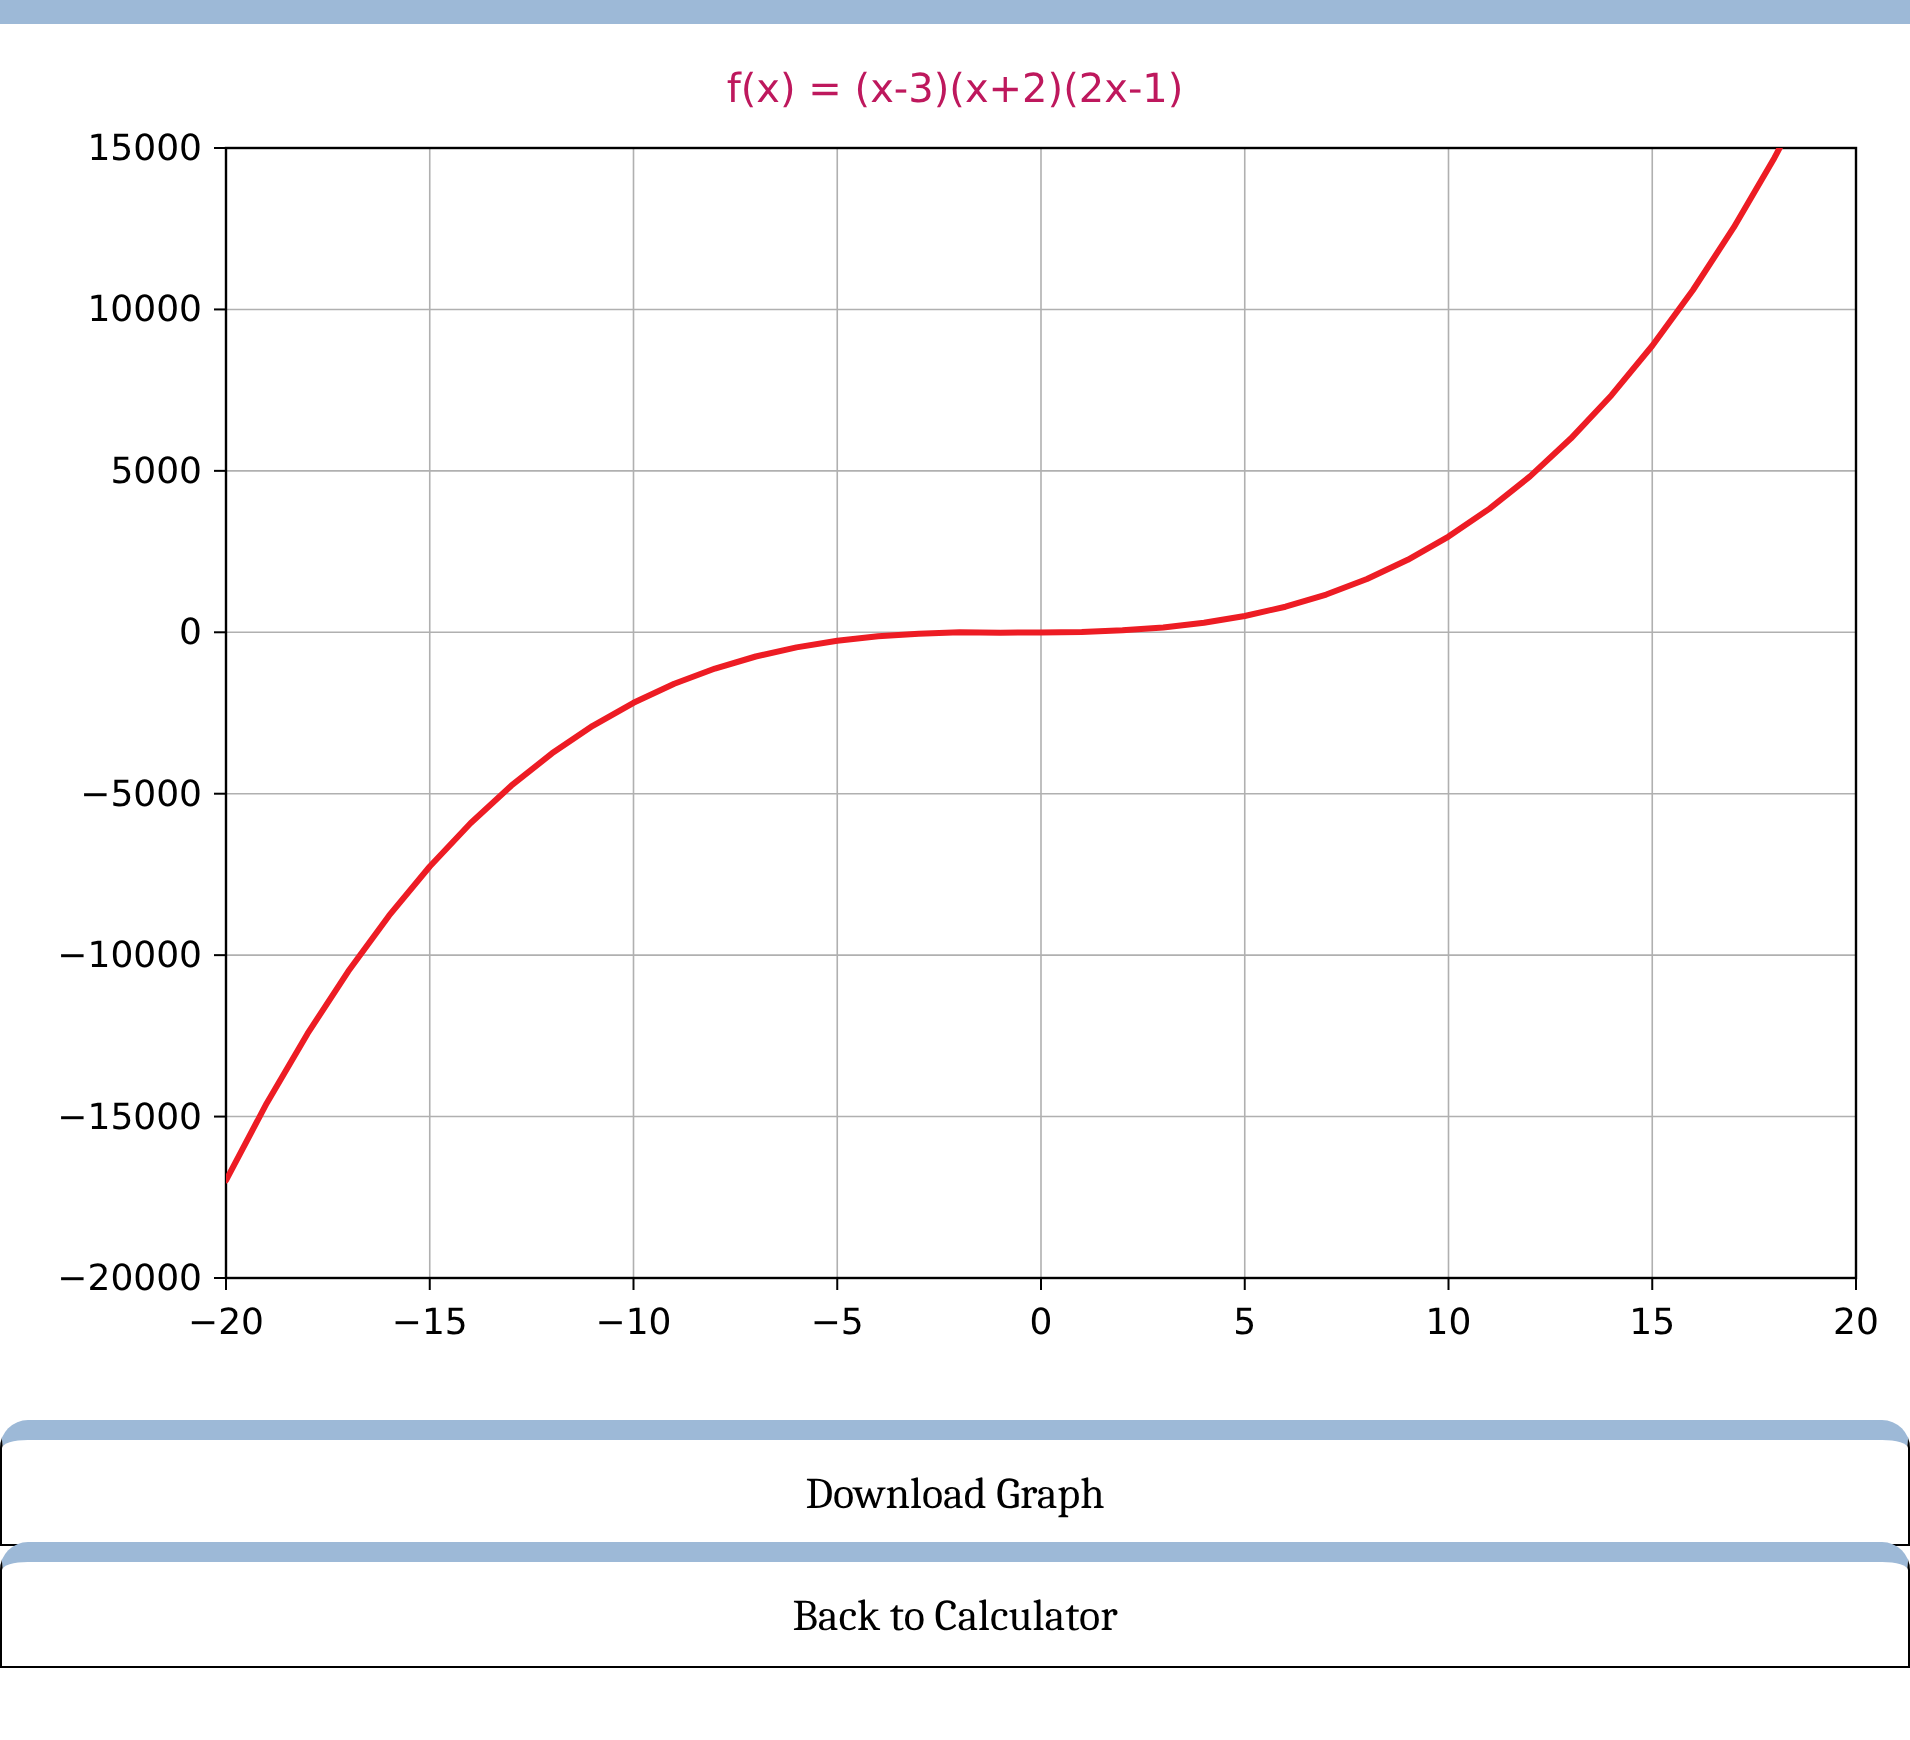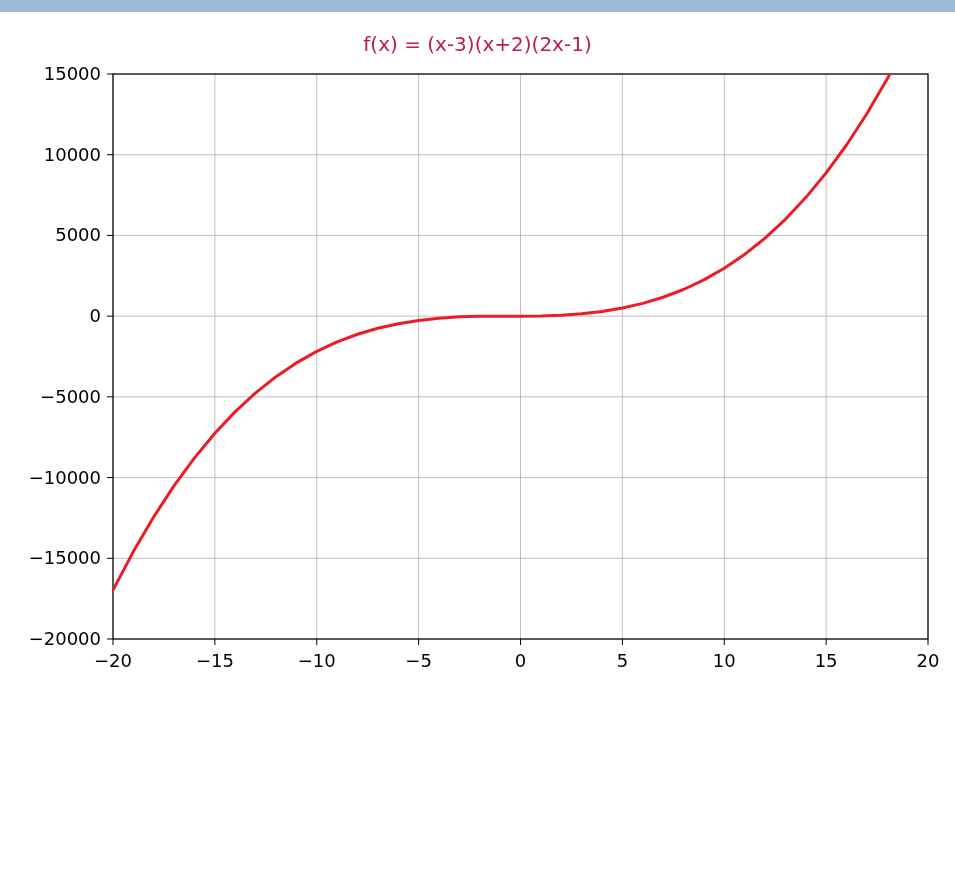--- a/index.html
+++ b/index.html
@@ -129,13 +129,15 @@
         <line x1="94" y1="90.71428571428572" x2="100" y2="90.71428571428572" stroke="#000000" stroke-width="1"></line>
         <text x="88" y="96.71428571428572" text-anchor="end" font-size="18" font-family="DejaVu Sans, Arial, sans-serif" fill="#000000">10000</text>
         <line x1="94" y1="10" x2="100" y2="10" stroke="#000000" stroke-width="1"></line>
         <text x="88" y="16" text-anchor="end" font-size="18" font-family="DejaVu Sans, Arial, sans-serif" fill="#000000">15000</text>
         <path d="M100 526.1517142857143 L120.375 487.6025714285714 L140.75 452.83085714285716 L161.125 421.64285714285717 L181.5 393.8448571428571 L201.875 369.24314285714286 L222.25 347.644 L242.625 328.8537142857143 L263 312.67857142857144 L283.375 298.92485714285715 L303.75 287.39885714285714 L324.125 277.9068571428571 L344.5 270.25514285714286 L364.875 264.25 L385.25 259.6977142857143 L405.625 256.4045714285714 L426 254.1768571428571 L446.375 252.82085714285716 L466.75 252.14285714285717 L487.125 252.3365714285714 L507.5 252.23971428571429 L527.875 251.94914285714282 L548.25 251.1742857142857 L568.625 249.72142857142853 L589 247.39685714285713 L609.375 244.00685714285714 L629.75 239.35771428571428 L650.125 233.2557142857143 L670.5 225.50714285714287 L690.875 215.91828571428567 L711.25 204.29542857142854 L731.625 190.44485714285713 L752 174.17285714285714 L772.375 155.28571428571428 L792.75 133.58971428571425 L813.125 108.89114285714288 L833.5 80.99628571428576 L853.875 49.71142857142854 L874.25 14.842857142857156 L894.625 -23.803142857142802 L915 -66.4202857142858 " fill="none" stroke="#ed1c24" stroke-width="3" clip-path="url(#plotclip)" stroke-linejoin="round" stroke-linecap="round"></path>
       </svg>
   </div>
 </div>
 
 <div class="button-bar">
+  <div class="button-item">Download Graph</div>
+  <div class="button-item">Back to Calculator</div>
 </div>
 
 </body></html>

